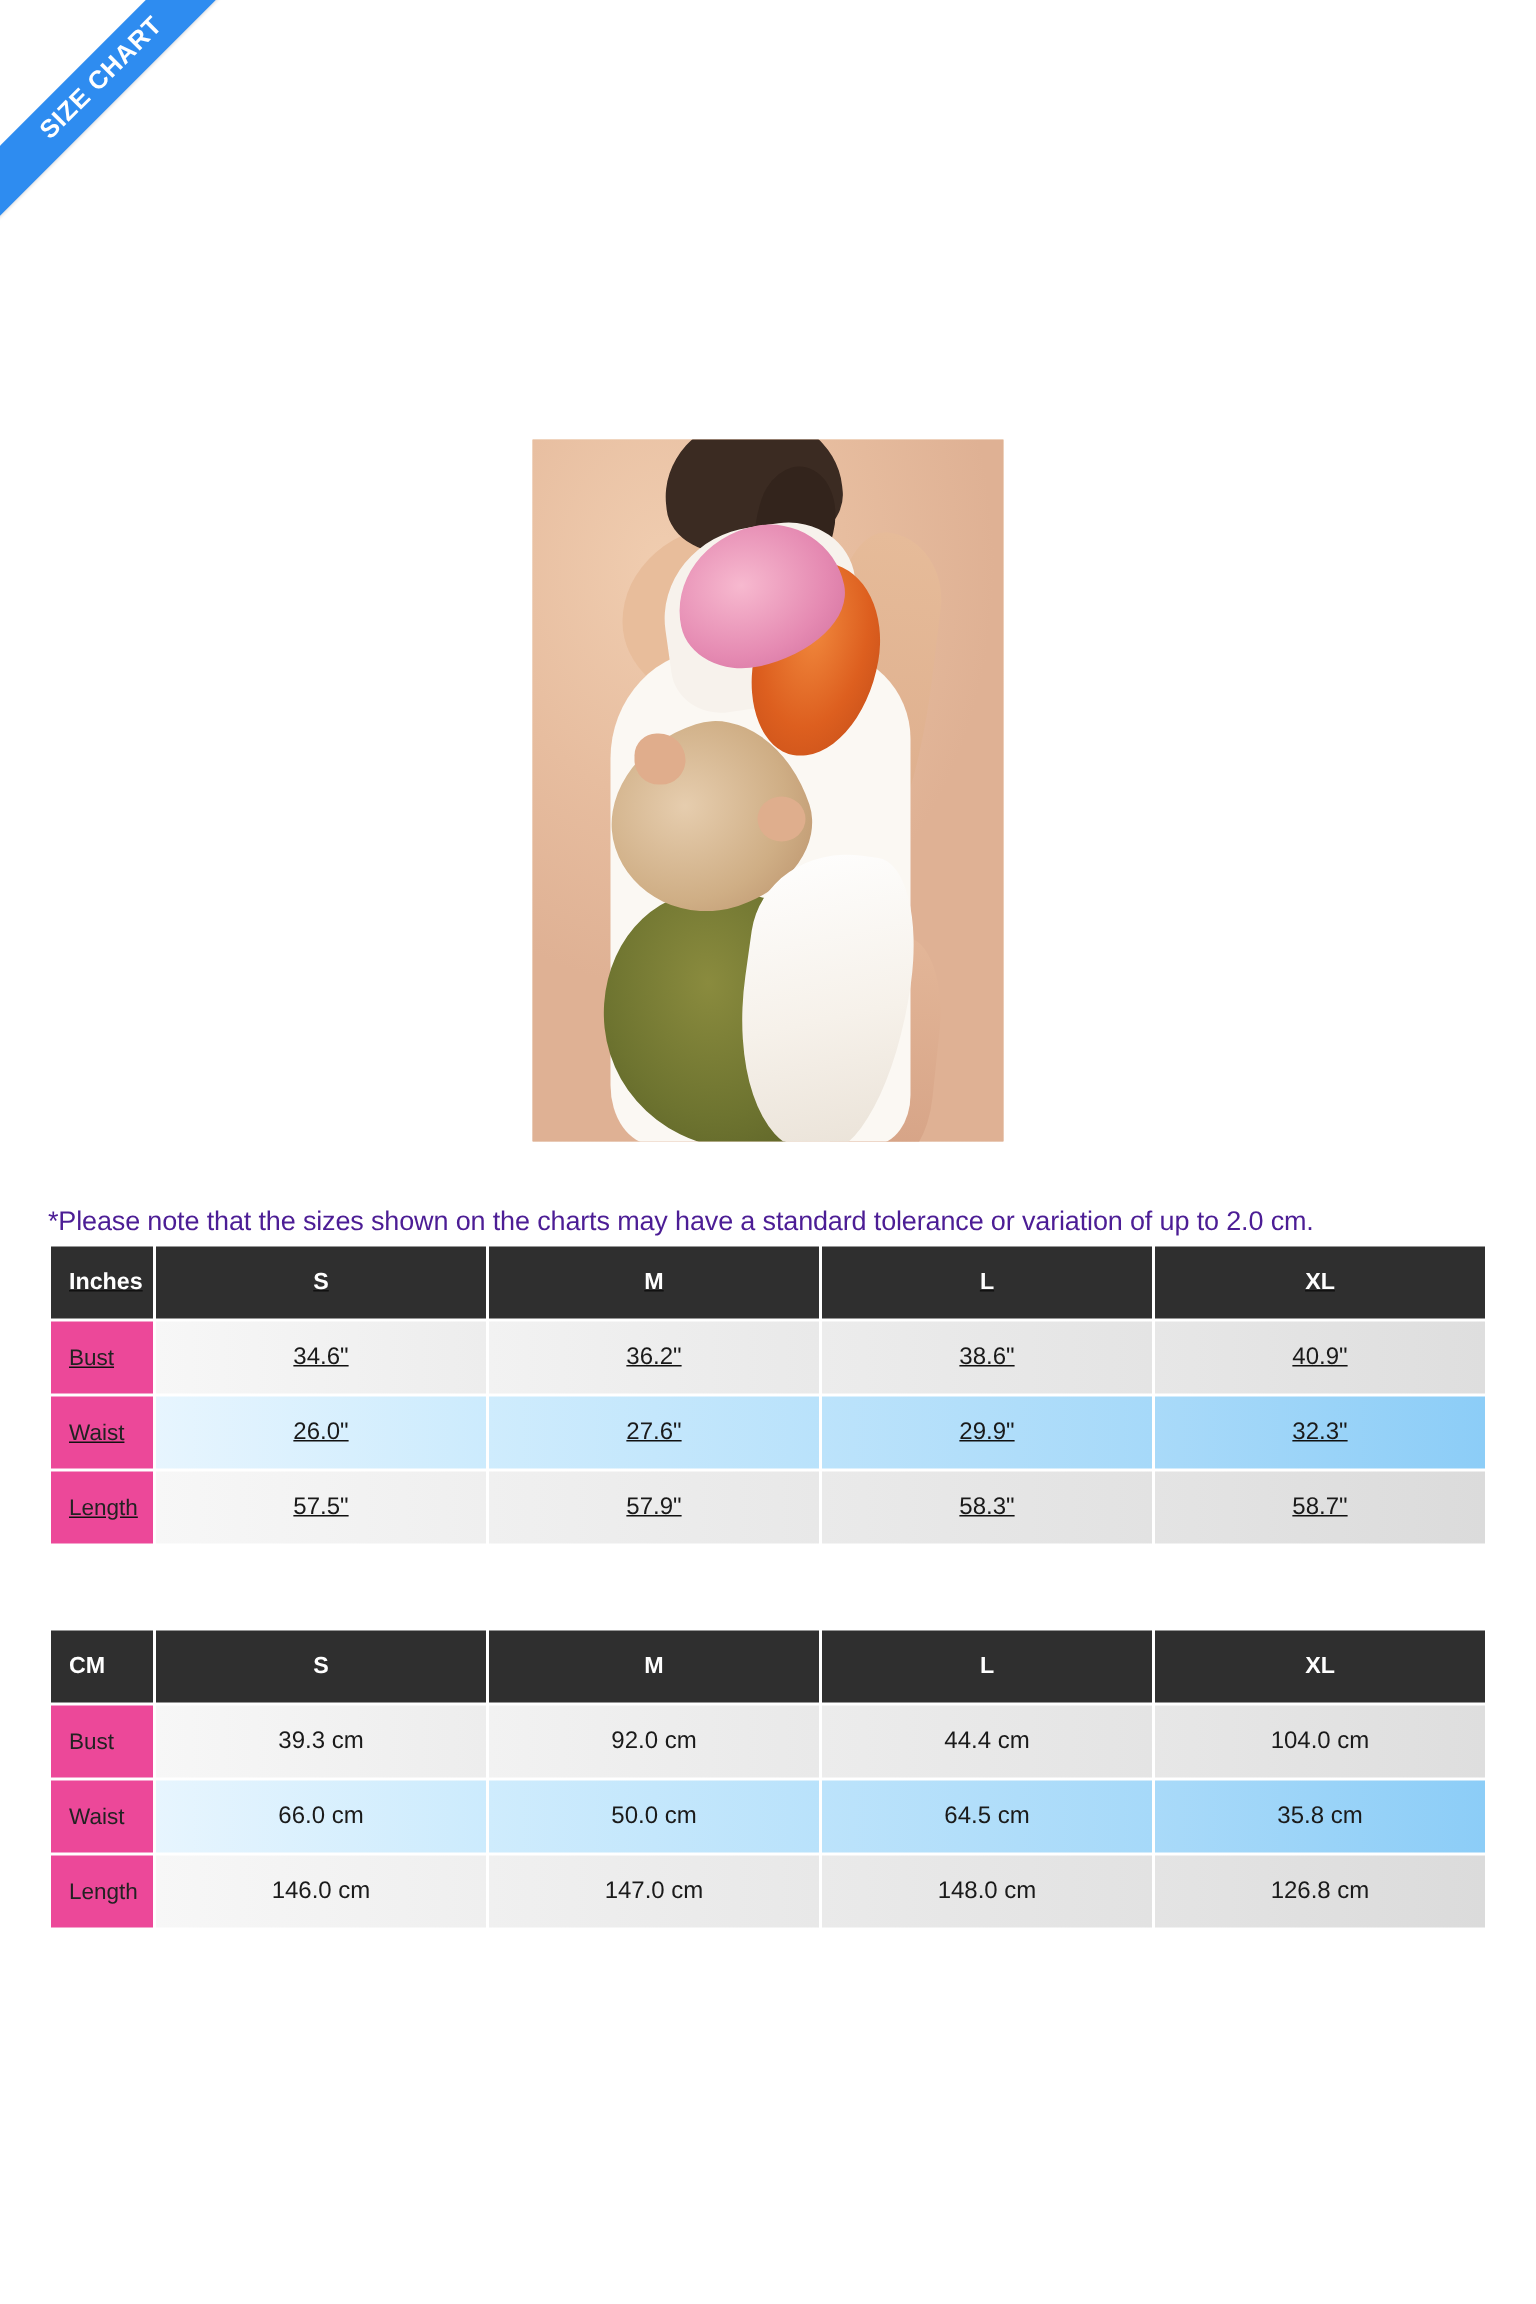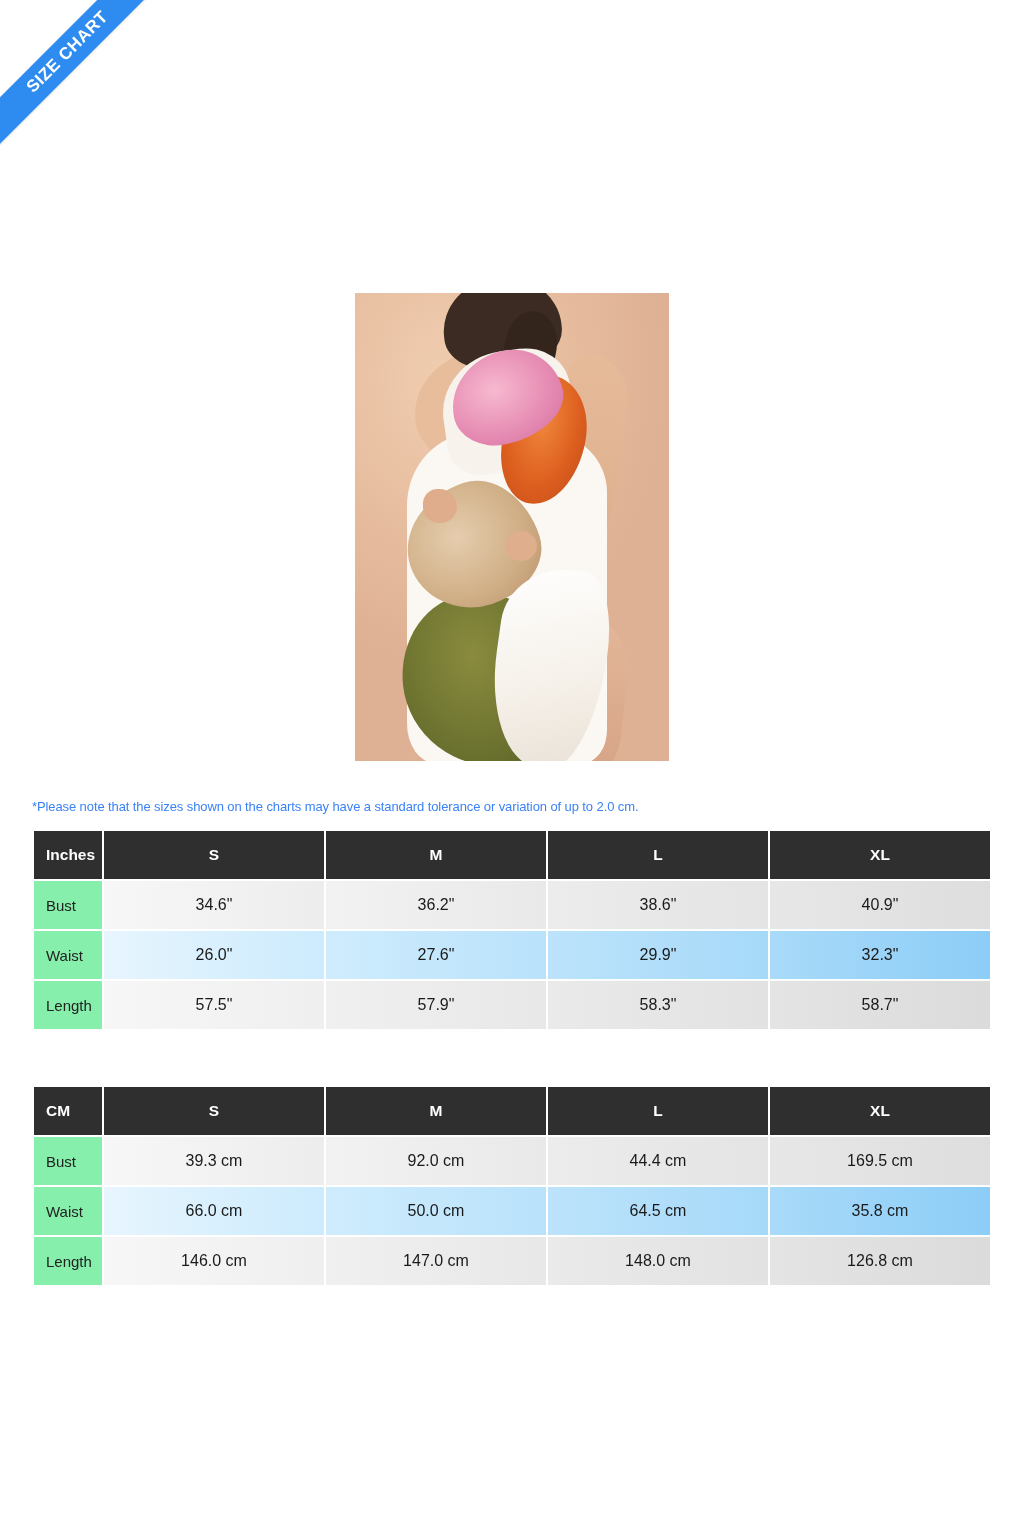--- a/index.html
+++ b/index.html
@@ -144,35 +144,35 @@
     background: #dfae8d;
     border-radius: 50%;
   }
 
   
   .note {
     position: absolute;
     top: 786px;
     left: 32px;
     width: 960px;
-    font-size: 13px;
-    color: #3b82f6;
+    font-size: 18px;
+    color: #4c1d95;
     letter-spacing: -0.1px;
   }
 
   
   .chart {
     position: absolute;
     left: 32px;
     width: 960px;
     border-collapse: separate;
     border-spacing: 2px;
     table-layout: fixed;
   }
-  #chart-inches { top: 829px; }
+  #chart-inches { top: 829px; text-decoration: underline; }
   #chart-cm { top: 1085px; }
 
   .chart th, .chart td {
     height: 48px;
     font-size: 16px;
     text-align: center;
     vertical-align: middle;
     padding: 0;
   }
   .chart th {
@@ -180,21 +180,21 @@
     color: #ffffff;
     font-weight: bold;
     font-size: 15.5px;
   }
   .chart th.unit {
     text-align: left;
     padding-left: 12px;
     font-size: 15.5px;
   }
   .chart td.rowhead {
-    background: #86efac;
+    background: #ec4899;
     color: #222;
     text-align: left;
     padding-left: 12px;
     font-size: 15px;
     width: 68px;
   }
   .chart col.c-label { width: 68px; }
   .chart td.v {
     font-size: 16px;
     color: #1a1a1a;
@@ -301,21 +301,21 @@
       <th>L</th>
       <th>XL</th>
     </tr>
   </thead>
   <tbody>
     <tr class="r-bust">
       <td class="rowhead">Bust</td>
       <td class="v c1">39.3 cm</td>
       <td class="v c2">92.0 cm</td>
       <td class="v c3">44.4 cm</td>
-      <td class="v c4">169.5 cm</td>
+      <td class="v c4">104.0 cm</td>
     </tr>
     <tr class="r-waist">
       <td class="rowhead">Waist</td>
       <td class="v c1">66.0 cm</td>
       <td class="v c2">50.0 cm</td>
       <td class="v c3">64.5 cm</td>
       <td class="v c4">35.8 cm</td>
     </tr>
     <tr class="r-length">
       <td class="rowhead">Length</td>

